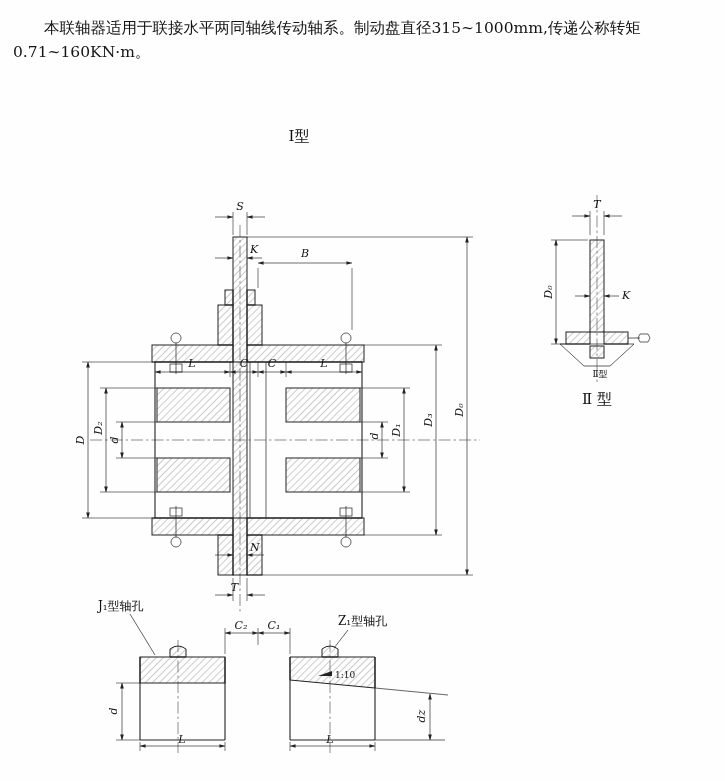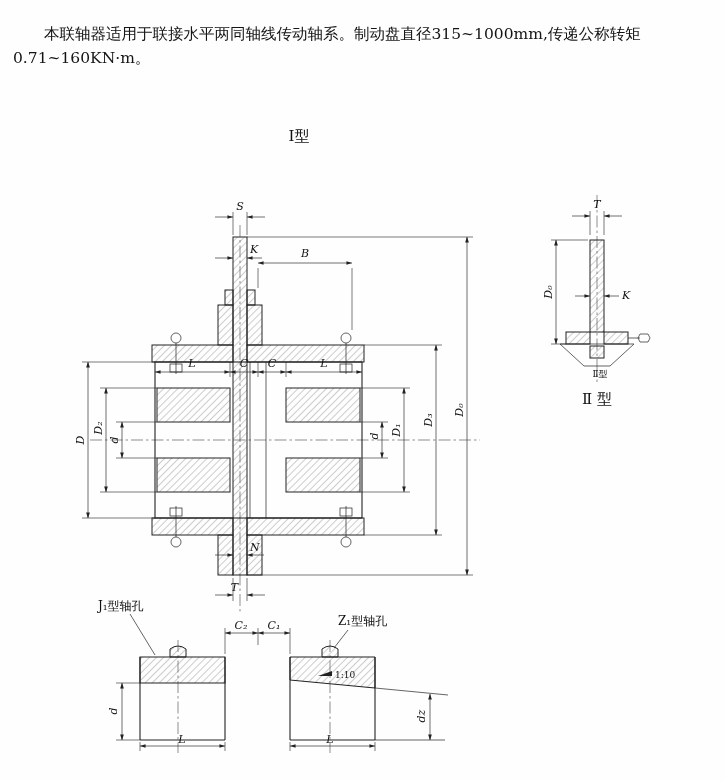--- a/index.html
+++ b/index.html
@@ -2,21 +2,21 @@
 <html><head>
 <meta charset="utf-8">
 <style>
   html,body{margin:0;padding:0;}
   body{
     width:725px;height:781px;background:#ffffff;position:relative;
     font-family:"DejaVu Serif","Liberation Serif",serif;color:#111;
   }
   .page{position:relative;width:725px;height:781px;background:#fefefe;overflow:hidden;}
   .intro{
-    position:absolute;left:13px;top:6px;width:700px;
+    position:absolute;left:13px;top:0;width:700px;
     font-size:15.5px;line-height:1.55;text-indent:2em;color:#141414;
   }
   svg.drawing{position:absolute;left:0;top:0;}
   
   .ol{fill:none;stroke:#222;stroke-width:1.1;}
   .thin{fill:none;stroke:#222;stroke-width:0.7;}
   .hatch{fill:url(#hatch);stroke:#222;stroke-width:1;}
   .cl{fill:none;stroke:#444;stroke-width:0.6;stroke-dasharray:12 3 2.5 3;}
   .dim{fill:none;stroke:#222;stroke-width:0.65;}
   .ext{fill:none;stroke:#222;stroke-width:0.6;}

